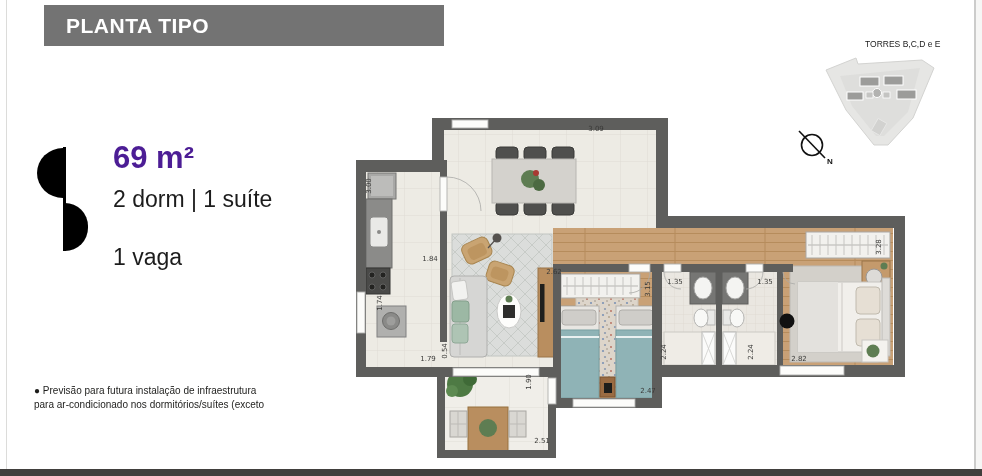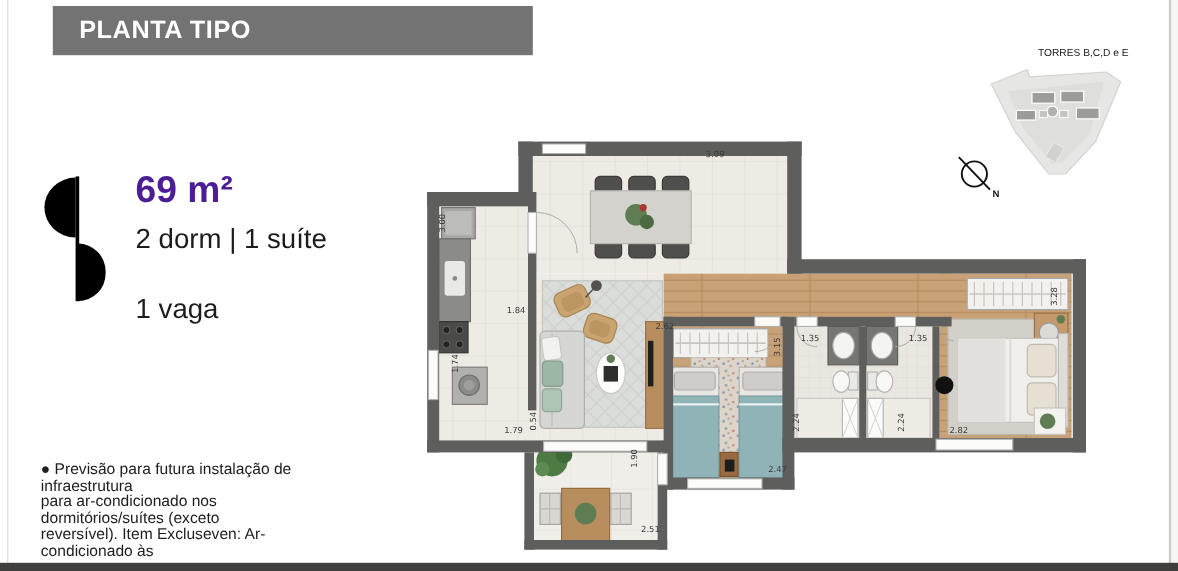--- a/index.html
+++ b/index.html
@@ -18,21 +18,21 @@
   .header-title{color:#ffffff;font-size:21px;font-weight:bold;letter-spacing:.5px;padding-left:22px;}
   
   .logo-line{left:63px;top:147px;width:2.5px;height:104px;background:#000;}
   .logo-top{left:37px;top:148px;width:26px;height:50px;background:#000;border-radius:26px 0 0 26px / 25px 0 0 25px;}
   .logo-bottom{left:65px;top:203px;width:23px;height:48px;background:#000;border-radius:0 24px 24px 0 / 0 24px 24px 0;}
   
   .area{left:113px;top:140px;font-size:31px;font-weight:bold;color:#4c1d95;}
   .unit-line1{left:113px;top:186px;font-size:23px;color:#1c1c1c;}
   .unit-line2{left:113px;top:216px;font-size:23px;color:#1c1c1c;margin-top:28px;}
   
-  .disclaimer{left:34px;top:384px;width:250px;color:#1d1d1b;font-size:13px;line-height:13.5px;}
+  .disclaimer{left:34px;top:384px;width:250px;color:#1d1d1b;font-size:10px;line-height:13.5px;}
   
   .towers-label{left:865px;top:39px;width:120px;text-align:left;font-size:8.5px;font-weight:normal;color:#1a1a1a;}
   .dim{font:7px "DejaVu Sans",sans-serif;fill:#3a3a38;text-anchor:middle;}
 </style>
 </head>
 <body>
 
 <div class="abs edge-right-pad"></div>
 <div class="abs edge-right"></div>
 <div class="abs edge-left"></div>
@@ -48,21 +48,20 @@
   <div class="abs logo-bottom"></div>
 </div>
 
 <div class="abs area">69 m²</div>
 <div class="abs unit-line1">2 dorm | 1 suíte</div>
 <div class="abs unit-line2">1 vaga</div>
 
 <div class="abs disclaimer">
   <div>● Previsão para futura instalação de infraestrutura</div>
   <div>para ar-condicionado nos dormitórios/suítes (exceto</div>
-  <div>reversível). Item Excluseven: Ar-condicionado às</div>
 </div>
 
 <div class="abs towers-label">TORRES B,C,D e E</div>
 <svg class="abs" style="left:820px;top:52px;" width="122" height="100" viewBox="0 0 122 100">
   <polygon points="6,18 36,6 38,12 102,8 114,16 93,66 68,93 54,93 26,58" fill="#e6e6e4" stroke="#d3d3d1" stroke-width="1"></polygon>
   <polygon points="20,24 100,16 88,60 64,84 56,84 32,54" fill="#dededc"></polygon>
   <g>
     <rect x="40" y="25" width="19" height="9" fill="#9c9c9a" stroke="#ffffff" stroke-width="1"></rect>
     <rect x="64" y="24" width="19" height="9" fill="#9c9c9a" stroke="#ffffff" stroke-width="1"></rect>
     <rect x="27" y="40" width="16" height="8" fill="#9c9c9a" stroke="#ffffff" stroke-width="1"></rect>

